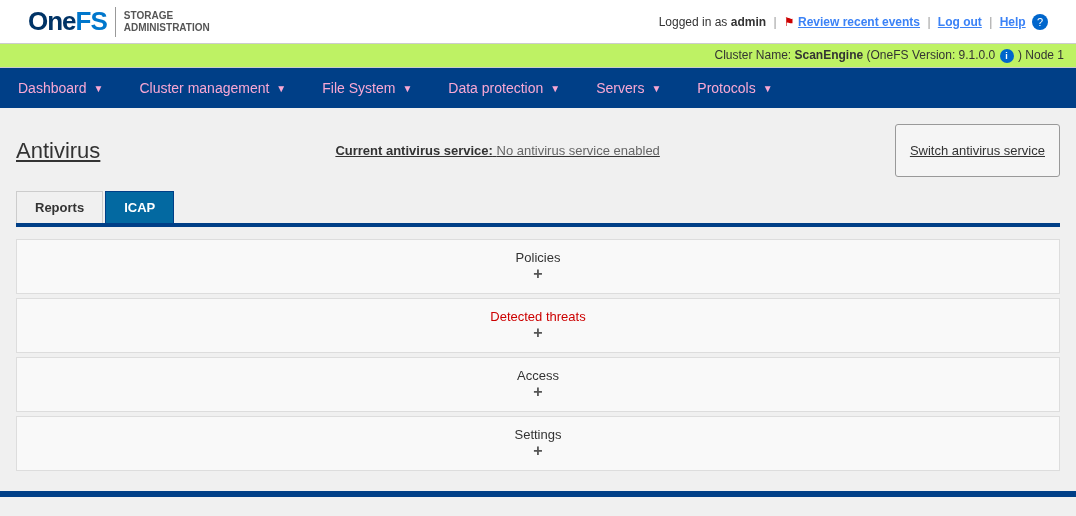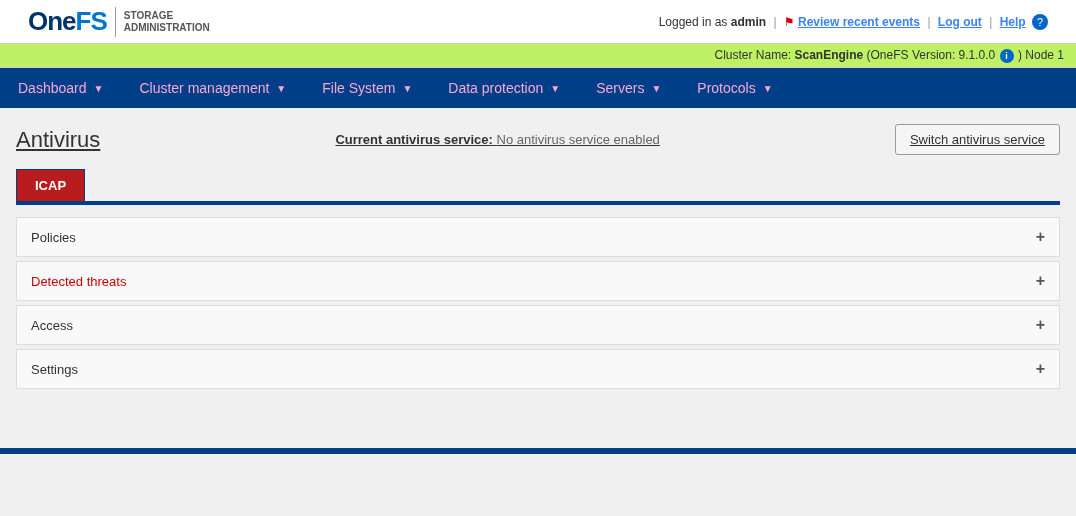--- a/index.html
+++ b/index.html
@@ -115,21 +115,21 @@
     #antivirus-center .label {
       font-weight: bold;
     }
     #antivirus-center .value {
       color: #666;
       margin-top: 36px;
     }
     #switch-btn {
       border: 1px solid #999;
       background: #f5f5f5;
-      padding: 7px 14px;
+      padding: 18px 14px;
       font-size: 13px;
       cursor: pointer;
       border-radius: 3px;
       color: #333;
     }
 
     
     #tabs {
       display: flex;
       align-items: flex-end;
@@ -141,21 +141,21 @@
       border: 1px solid #ccc;
       background: #f0f0f0;
       cursor: pointer;
       font-size: 13px;
       font-weight: bold;
       color: #333;
       border-bottom: none;
       margin-right: 2px;
     }
     .tab.active {
-      background: #b91c1c;
+      background: #0369a1;
       color: #fff;
       border-color: #003f87;
     }
     #tab-underline {
       height: 4px;
       background: #003f87;
       margin-bottom: 12px;
     }
 
     
@@ -165,20 +165,21 @@
       margin-bottom: 4px;
     }
     .accordion-header {
       display: flex;
       align-items: center;
       justify-content: space-between;
       padding: 10px 14px;
       cursor: pointer;
       font-size: 13px;
       background: #f9f9f9;
+      flex-direction: column;
     }
     .accordion-header.threat {
       color: #cc0000;
     }
     .accordion-header .plus-icon {
       font-size: 16px;
       color: #555;
       font-weight: bold;
     }
 
@@ -257,20 +258,23 @@
   <div id="antivirus-header">
     <h1 id="page-title">Antivirus</h1>
     <div id="antivirus-center">
       <span class="label">Current antivirus service:</span>
       <span class="value">No antivirus service enabled</span>
     </div>
     <button id="switch-btn">Switch antivirus service</button>
   </div>
 
   <div id="tabs">
+    <div class="tab">
+      <span>Reports</span>
+    </div>
     <div class="tab active">
       <span>ICAP</span>
     </div>
   </div>
   <div id="tab-underline"></div>
 
   <div class="accordion">
     <div class="accordion-header">
       <span>Policies</span>
       <span class="plus-icon">+</span>

